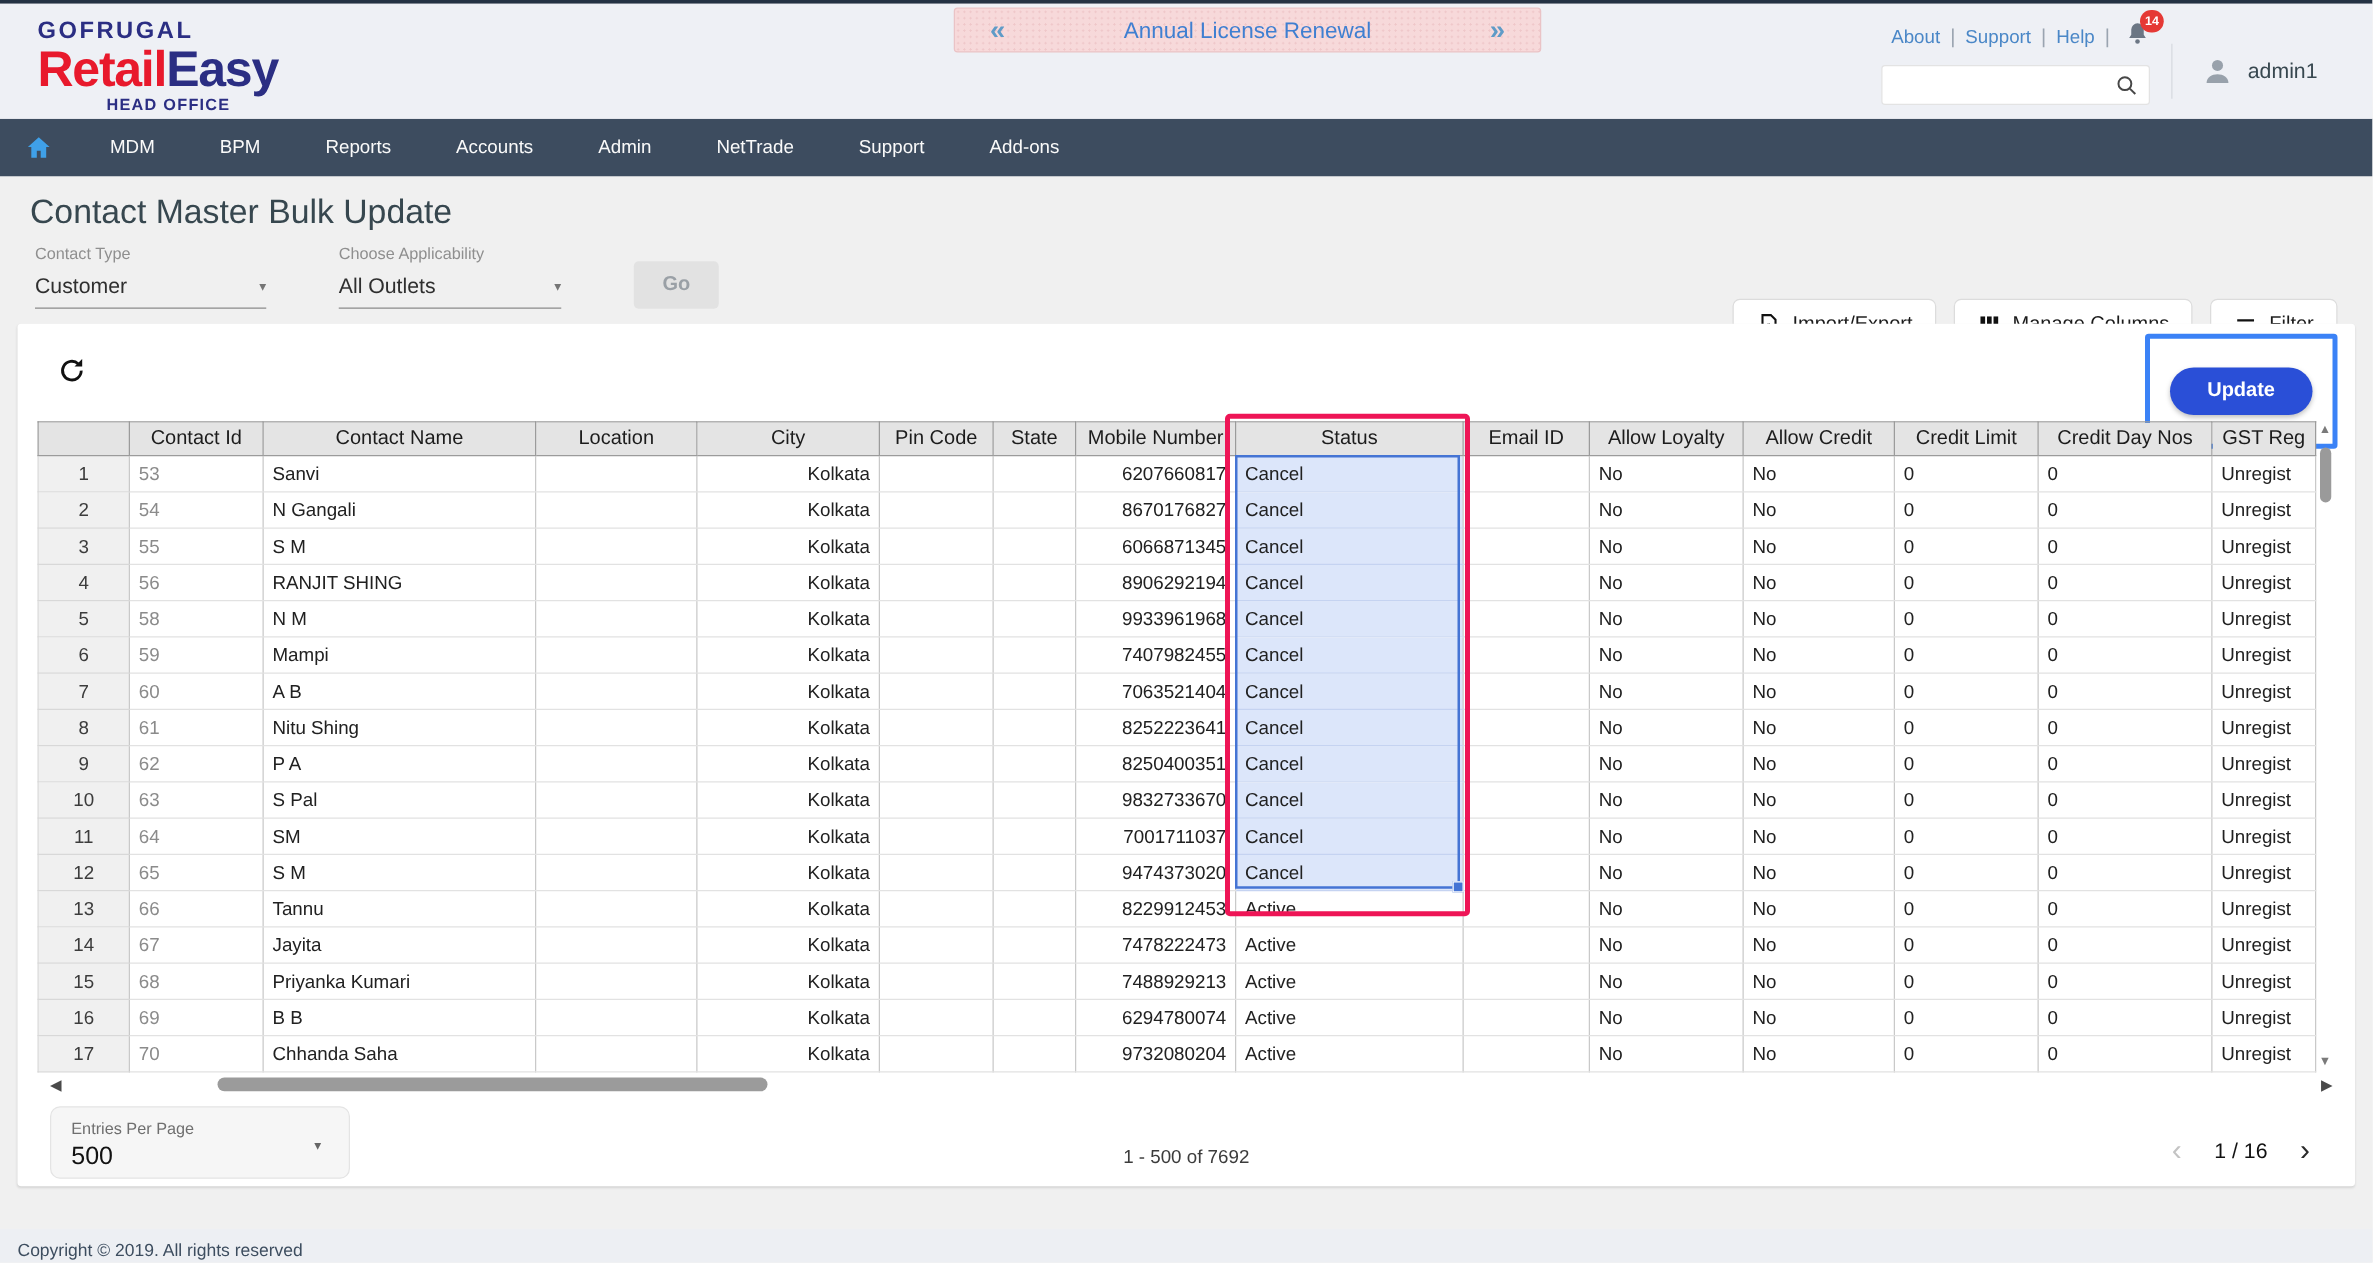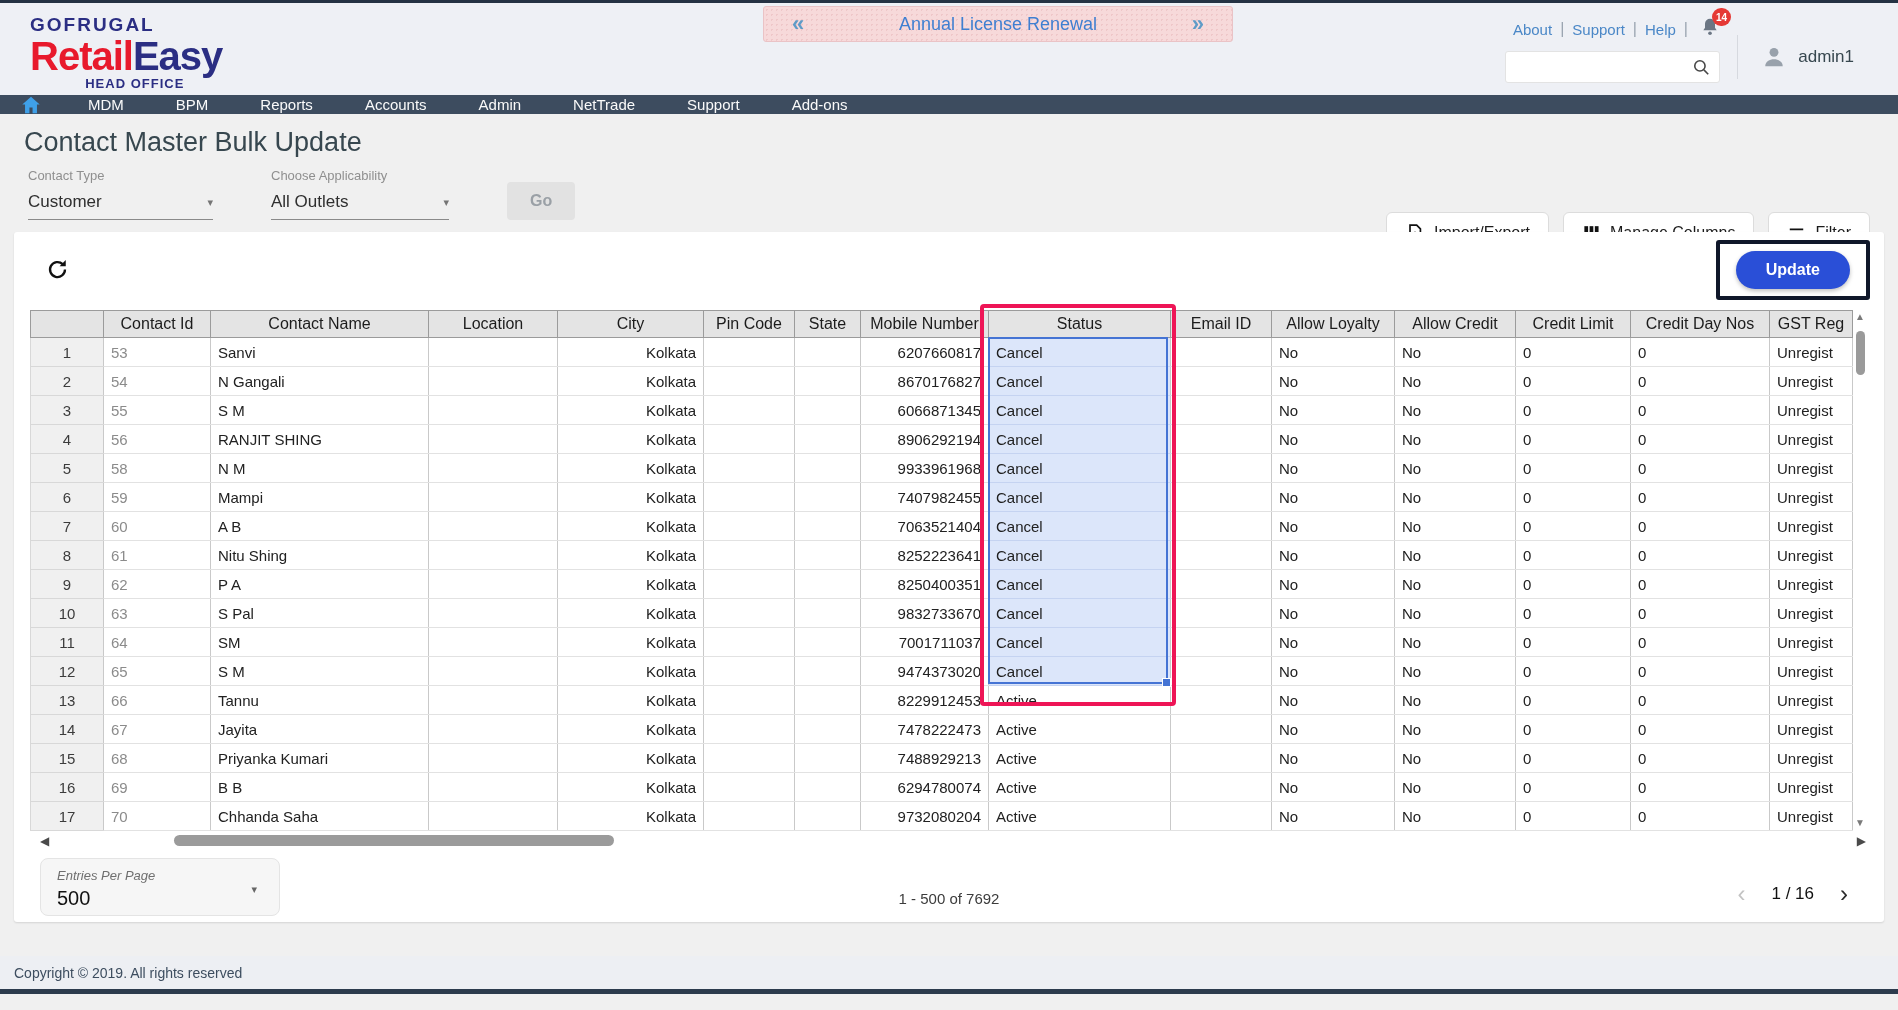--- a/index.html
+++ b/index.html
@@ -30,21 +30,21 @@
   .bell-wrap { position:relative; margin-left:4px; }
   .badge { position:absolute; top:-9px; left:12px; background:#e53935; color:#fff; font-size:10px; font-weight:bold;
     min-width:18px; height:18px; border-radius:9px; display:flex; align-items:center; justify-content:center; padding:0 4px; }
   .searchbox { margin-top:10px; margin-right:150px; width:215px; height:32px; background:#fff; border:1px solid #e3e3e3;
     border-radius:3px; display:flex; align-items:center; justify-content:flex-end; float:right; padding:0 8px; }
   .searchbox input { border:none; outline:none; flex:1; font-size:14px; font-family:inherit; background:transparent; }
   .user-block { position:absolute; right:16px; top:18px; display:flex; align-items:center; gap:10px;
     border-left:1px solid #d6d9df; padding-left:22px; height:44px; }
   .user-name { font-size:17px; color:#37474f; }
 
-  .nav { height:19px; background:#3d4c5f; display:flex; align-items:center; gap:0; }
+  .nav { height:46px; background:#3d4c5f; display:flex; align-items:center; gap:0; }
   .nav .home { width:62px; display:flex; justify-content:center; cursor:pointer; }
   .nav a { color:#fafafa; font-size:15px; text-decoration:none; padding:0 26px; cursor:pointer; }
 
   
   .content { height:842px; position:relative; }
   .page-title { font-size:27px; color:#37474f; padding:13px 0 0 24px; font-weight:400; }
   .form-row { display:flex; align-items:flex-end; margin:10px 0 0 28px; }
   .field { margin-right:58px; }
   .field .f-label { font-size:13px; color:#8f8f8f; margin-bottom:9px; }
   .select { width:185px; border-bottom:1px solid #8a8a8a; display:flex; justify-content:space-between; align-items:center;
@@ -53,21 +53,21 @@
   .go-btn { background:#e2e2e2; color:#9aa0a6; border:none; border-radius:4px; font-size:16px; font-weight:bold;
     padding:10px 23px; cursor:pointer; margin-bottom:0; font-family:inherit; }
   .toolbar { position:absolute; right:28px; top:98px; display:flex; gap:14px; }
   .tb-btn { background:#fff; border:1px solid #dcdcdc; border-radius:6px; height:41px; display:flex; align-items:center;
     gap:9px; padding:0 18px; font-size:16px; font-weight:500; color:#1b1b1b; cursor:pointer; font-family:inherit; }
 
   
   .card { margin:12px 14px 0 14px; height:690px; background:#fff; border-radius:3px; box-shadow:0 1px 2px rgba(0,0,0,.12); position:relative; }
   .card-top { height:78px; position:relative; }
   .refresh { position:absolute; left:32px; top:26px; cursor:pointer; }
-  .update-annot { position:absolute; right:14px; top:8px; border:4px solid #0f172a; border-radius:3px; padding:7px 16px; }
+  .update-annot { position:absolute; right:14px; top:8px; border:4px solid #3b82f6; border-radius:3px; padding:23px 16px; }
   .update-btn { background:#2a4fd7; color:#fff; border:none; border-radius:21px; padding:10px 30px; font-size:16px;
     font-weight:bold; cursor:pointer; box-shadow:0 2px 4px rgba(0,0,0,.25); font-family:inherit; }
 
   
   .table-wrap { position:relative; margin:0 16px; width:1838px; height:520px; }
   table { border-collapse:collapse; table-layout:fixed; width:1822px; }
   th { height:27px; background:#e4e4e4; border:1px solid #9b9b9b; border-left:none; font-size:16px; font-weight:400;
     color:#1c1c1c; text-align:center; white-space:nowrap; overflow:hidden; padding:0 4px; }
   th:first-child { border-left:1px solid #9b9b9b; }
   td { height:29px; border-right:1px solid #c9c9c9; border-bottom:1px solid #e2e2e2; font-size:15px; color:#212121;
@@ -87,21 +87,21 @@
 
   .hscroll { height:22px; position:relative; margin:0 16px; }
   .hscroll .arr { position:absolute; top:4px; color:#4a4a4a; font-size:12px; cursor:pointer; }
   .hscroll .arr.left { left:10px; } .hscroll .arr.right { right:2px; }
   .hscroll .thumb { position:absolute; left:144px; top:5px; width:440px; height:11px; background:#9b9b9b; border-radius:6px; cursor:pointer; }
 
   
   .pag-row { height:70px; display:flex; align-items:center; position:relative; }
   .epp-box { margin-left:26px; width:240px; height:58px; background:#f6f6f6; border:1px solid #e4e4e4; border-radius:8px;
     position:relative; padding:9px 16px; cursor:pointer; }
-  .epp-label { font-size:13px; color:#6f6f6f;font-style:italic; }
+  .epp-label { font-size:13px; color:#6f6f6f; }
   .epp-value { font-size:20px; color:#121212; margin-top:4px; }
   .epp-dd { position:absolute; right:22px; top:24px; color:#666; font-size:11px; }
   .range-text { position:absolute; left:0; right:0; text-align:center; font-size:15px; color:#3c3c3c; top:38px; }
   .pager { position:absolute; right:36px; top:30px; display:flex; align-items:center; gap:26px; }
   .pager .pch { font-size:24px; line-height:1; cursor:pointer; }
   .pager .pch.prev { color:#c3c3c3; } .pager .pch.next { color:#2b2b2b; }
   .pager .pind { font-size:17px; color:#111; }
 
   
   .footer { height:33px; background:#edeff3; display:flex; align-items:center; padding-left:14px; font-size:14px; color:#3d4d5f; }

